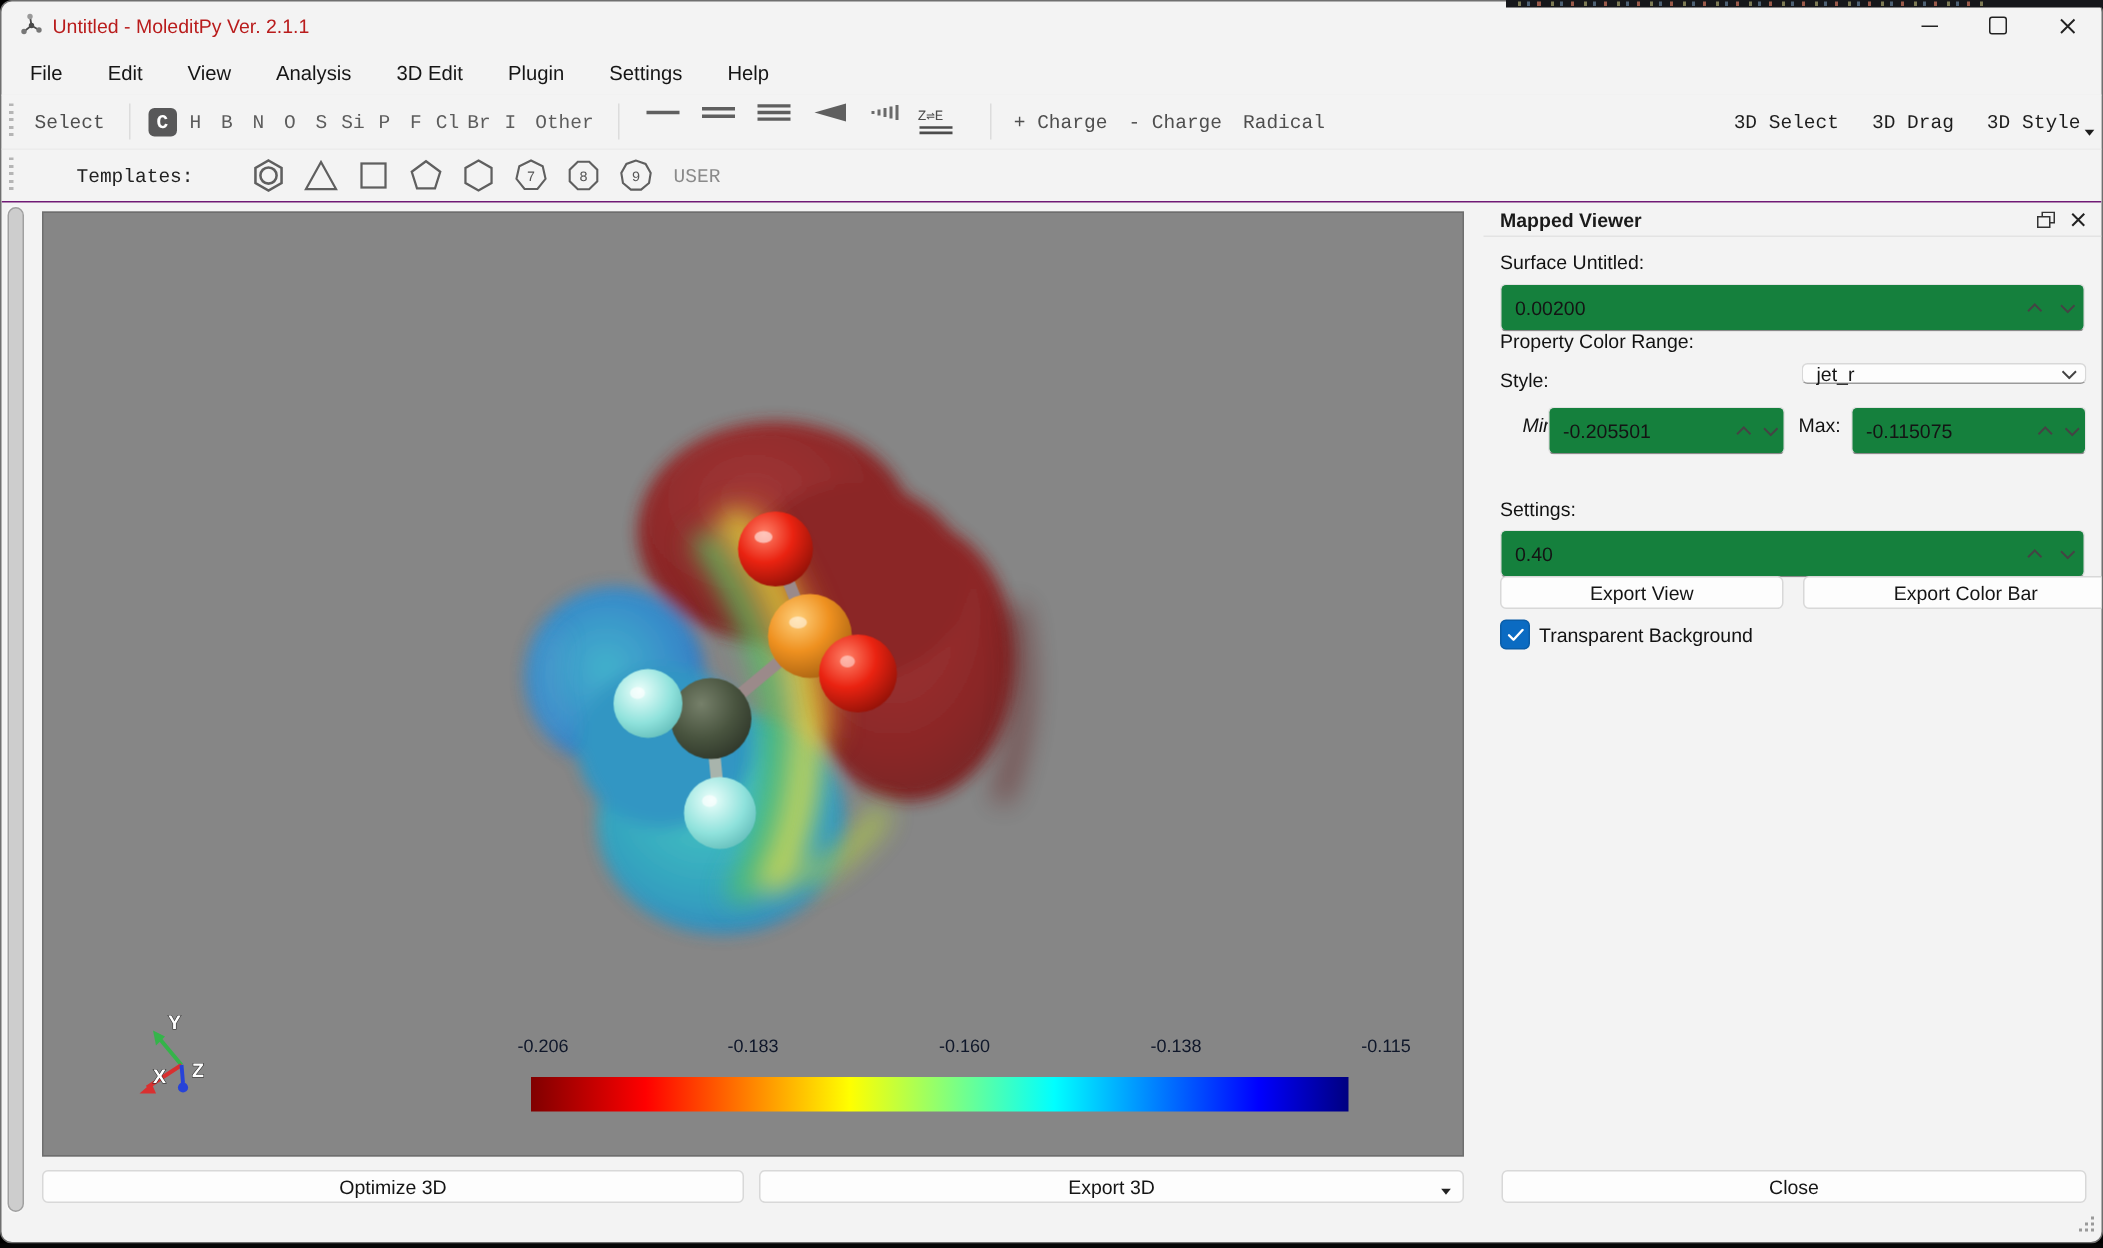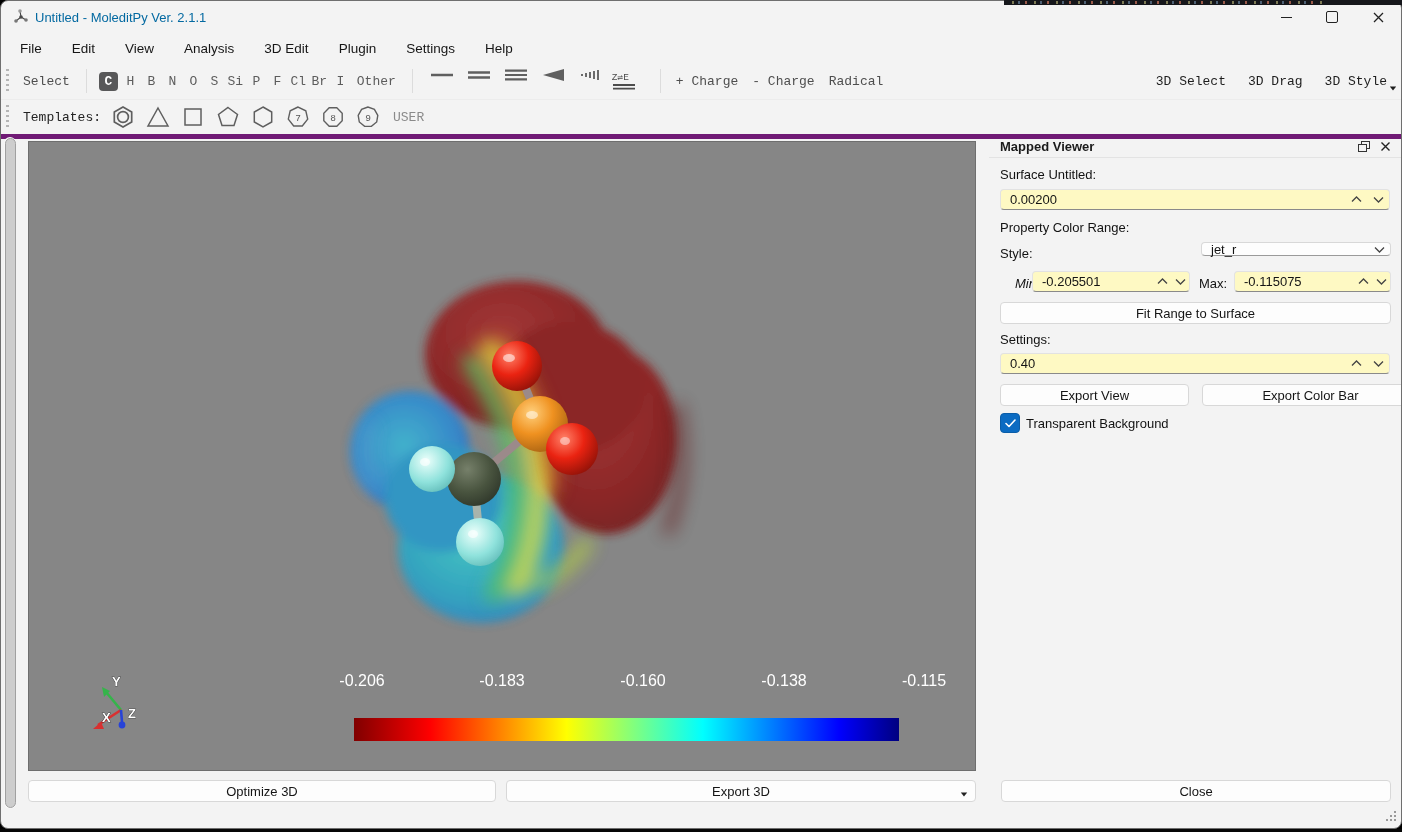--- a/index.html
+++ b/index.html
@@ -1,32 +1,32 @@
 <!DOCTYPE html>
 <html><head>
 <meta charset="utf-8">
 <style>
   html,body{margin:0;padding:0;}
   body{width:1402px;height:832px;background:#000;font-family:"Liberation Sans",sans-serif;position:relative;overflow:hidden;}
   .window{position:absolute;left:0;top:0;width:1402px;height:829px;background:#f3f3f3;border-radius:8px;overflow:hidden;box-sizing:border-box;border:1px solid #6f6f6f;}
   .abs{position:absolute;}
   
   .titlebar{position:absolute;left:0;top:0;right:0;height:32px;display:flex;align-items:center;}
-  .title-text{font-size:13px;color:#0369a1;margin-left:8px;}
+  .title-text{font-size:13px;color:#b91c1c;margin-left:8px;}
   .win-btn{width:46px;height:32px;display:flex;align-items:center;justify-content:center;}
   .win-ctrls{position:absolute;right:0;top:0;display:flex;}
   .min-glyph{width:11px;height:0;border-top:1.4px solid #222;}
   .max-glyph{width:10px;height:10px;border:1.3px solid #222;border-radius:2px;}
   
   .menubar{position:absolute;left:0;top:32px;right:0;height:30px;display:flex;align-items:center;padding-left:4px;border-bottom:1px solid #e9e9e9;}
   .menu-item{font-size:13.5px;color:#161616;padding:0 15px;height:26px;display:flex;align-items:center;border-radius:4px;}
   
   .tb{position:absolute;left:0;right:0;display:flex;align-items:center;background:#f3f3f3;font-family:Liberation Mono, monospace;}
   .tb1{top:62px;height:36px;border-bottom:1px solid #ececec;}
-  .tb2{top:99px;height:34px;border-bottom:5px solid #701a75;}
+  .tb2{top:99px;height:34px;border-bottom:1px solid #701a75;gap:28px;}
   .handle{width:3px;height:24px;margin:0 6px 0 5px;background:repeating-linear-gradient(180deg,#b5b5b5 0 2px,rgba(0,0,0,0) 2px 5px);}
   .vsep{width:1px;height:24px;background:#dcdcdc;margin:0 8px;}
   .tb-label{font-size:13px;color:#4e4e4e;margin:0 8px;}
   .el{font-size:13px;color:#5c5c5c;padding:2px 0;width:17px;text-align:center;}
   .el.wide{width:auto;padding:2px 4px;}
   .el.sel{background:#585859;color:#fff;border-radius:4px;font-weight:600;width:19px;}
   .elements{display:flex;align-items:center;gap:4px;margin:0 4px;}
   .bondtools{display:flex;align-items:center;gap:7px;margin:0 6px;}
   .bond-btn{width:30px;height:26px;display:flex;justify-content:center;}
   .charge{font-size:13px;color:#4e4e4e;margin:0 7px;}
@@ -35,27 +35,27 @@
   .menu-arrow{position:absolute;right:-4px;bottom:1px;width:0;height:0;border-left:4px solid rgba(0,0,0,0);border-right:4px solid rgba(0,0,0,0);border-top:5px solid #1d1d1d;transform:scale(.8);}
   .tmpl{display:flex;align-items:center;gap:7px;}
   .tmpl-btn{width:28px;height:26px;display:flex;align-items:center;justify-content:center;}
   .user-lbl{font-size:13px;color:#8a8a8a;margin-left:4px;}
   
   .vscroll{position:absolute;left:3px;top:136px;width:12px;height:672px;background:#f7f7f7;border-radius:6px;}
   .vthumb{position:absolute;left:1px;top:1px;width:9px;height:668px;background:#cdcdcd;border:1px solid #a0a0a0;border-radius:6px;}
   
   .viewport{position:absolute;left:27px;top:140px;width:948px;height:630px;background:#868686;box-sizing:border-box;border:1px solid #6e6e6e;overflow:hidden;}
   .colorbar{position:absolute;left:325px;top:576px;width:545px;height:23px;background:linear-gradient(90deg,#800000 0%,#ff0000 14%,#ffff00 39%,#00ffff 64%,#0000ff 89%,#000080 100%);}
-  .cb-tick{position:absolute;top:530px;width:110px;text-align:center;font-size:16px;color:#ffffff;}
+  .cb-tick{position:absolute;top:548px;width:110px;text-align:center;font-size:12px;color:#0f172a;}
   
   .dock-header{position:absolute;left:988px;top:134px;right:0;height:22px;display:flex;align-items:center;border-bottom:1px solid #e3e3e3;font-weight:bold;}
   .dock-title{font-size:13px;color:#1a1a1a;margin-left:11px;}
   .dock-icons{margin-left:auto;display:flex;align-items:center;gap:10px;padding-right:10px;}
   .plabel{font-size:13px;color:#121212;position:absolute;}
-  .spin{position:absolute;height:21px;background:#fef9c3;border:1px solid #e2e2e2;border-bottom:1px solid #8a8a8a;border-radius:4px;box-sizing:border-box;display:flex;align-items:center;}
+  .spin{position:absolute;height:32px;background:#15803d;border:1px solid #e2e2e2;border-bottom:1px solid #8a8a8a;border-radius:4px;box-sizing:border-box;display:flex;align-items:center;}
   .spin-val{font-size:13px;color:#141414;margin-left:9px;flex:1;}
   .spin-btn{width:22px;height:100%;display:flex;align-items:center;justify-content:center;}
   .combo{position:absolute;height:14px;background:#fdfdfd;border:1px solid #d8d8d8;border-bottom:1px solid #9a9a9a;border-radius:4px;box-sizing:border-box;display:flex;align-items:center;}
   .btn{position:absolute;height:22px;background:#fdfdfd;border:1px solid #d8d8d8;border-radius:4px;box-sizing:border-box;display:flex;align-items:center;justify-content:center;font-size:13px;color:#151515;}
   .checkbox{position:absolute;width:18px;height:18px;border-radius:4px;display:flex;align-items:center;justify-content:center;}
   
   .strip-top{position:absolute;left:1004px;top:0;right:0;height:5px;background:#16171b;z-index:40;}
   .strip-top .noise{position:absolute;left:8px;top:1px;width:312px;height:3px;background:repeating-linear-gradient(90deg,#7d7a55 0 2px,#16171b 2px 6px,#4e6175 6px 8px,#16171b 8px 13px,#9a5a4a 13px 15px,#16171b 15px 22px);}
   .strip-bottom{position:absolute;left:0;right:0;bottom:0;height:3px;background:#060606;z-index:40;}
   .grip{position:absolute;right:3px;bottom:5px;}
@@ -398,21 +398,20 @@
           <path d="M1 5.5 L5.5 1 L10 5.5" fill="none" stroke="#444" stroke-width="1.3"></path>
         </svg>
       </span>
     <span class="spin-btn" style="width:18px;">
         <svg width="11" height="7" viewBox="0 0 11 7">
           <path d="M1 1.5 L5.5 6 L10 1.5" fill="none" stroke="#444" stroke-width="1.3"></path>
         </svg>
       </span>
   </div>
 
-  <div class="btn" style="left:999px;top:301px;width:391px;">Fit Range to Surface</div>
 
   <span class="plabel" style="left:999px;top:331px;">Settings:</span>
   <div class="spin" style="left:999px;top:352px;width:390px;">
     <span class="spin-val">0.40</span>
     <span class="spin-btn">
         <svg width="11" height="7" viewBox="0 0 11 7">
           <path d="M1 5.5 L5.5 1 L10 5.5" fill="none" stroke="#444" stroke-width="1.3"></path>
         </svg>
       </span>
     <span class="spin-btn">

